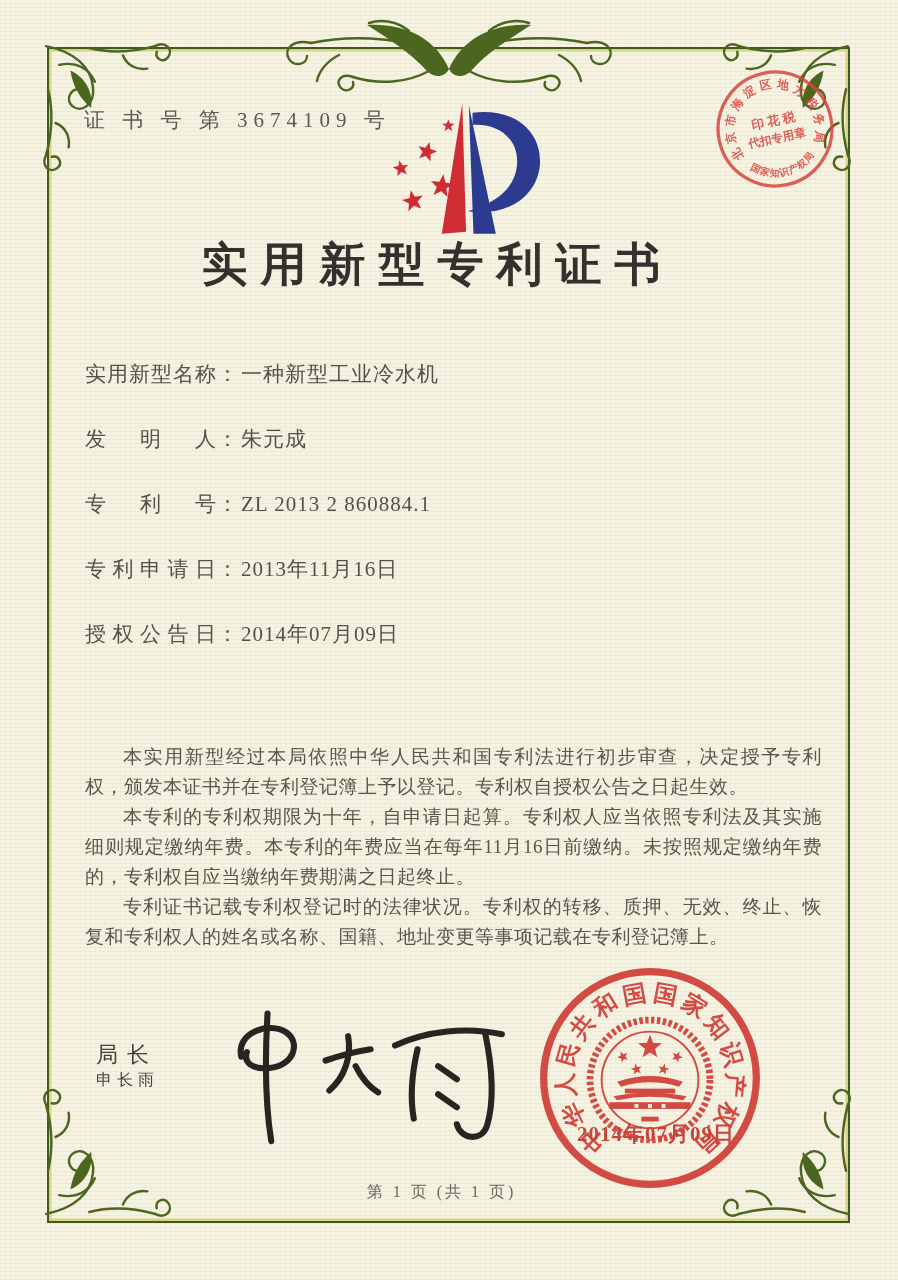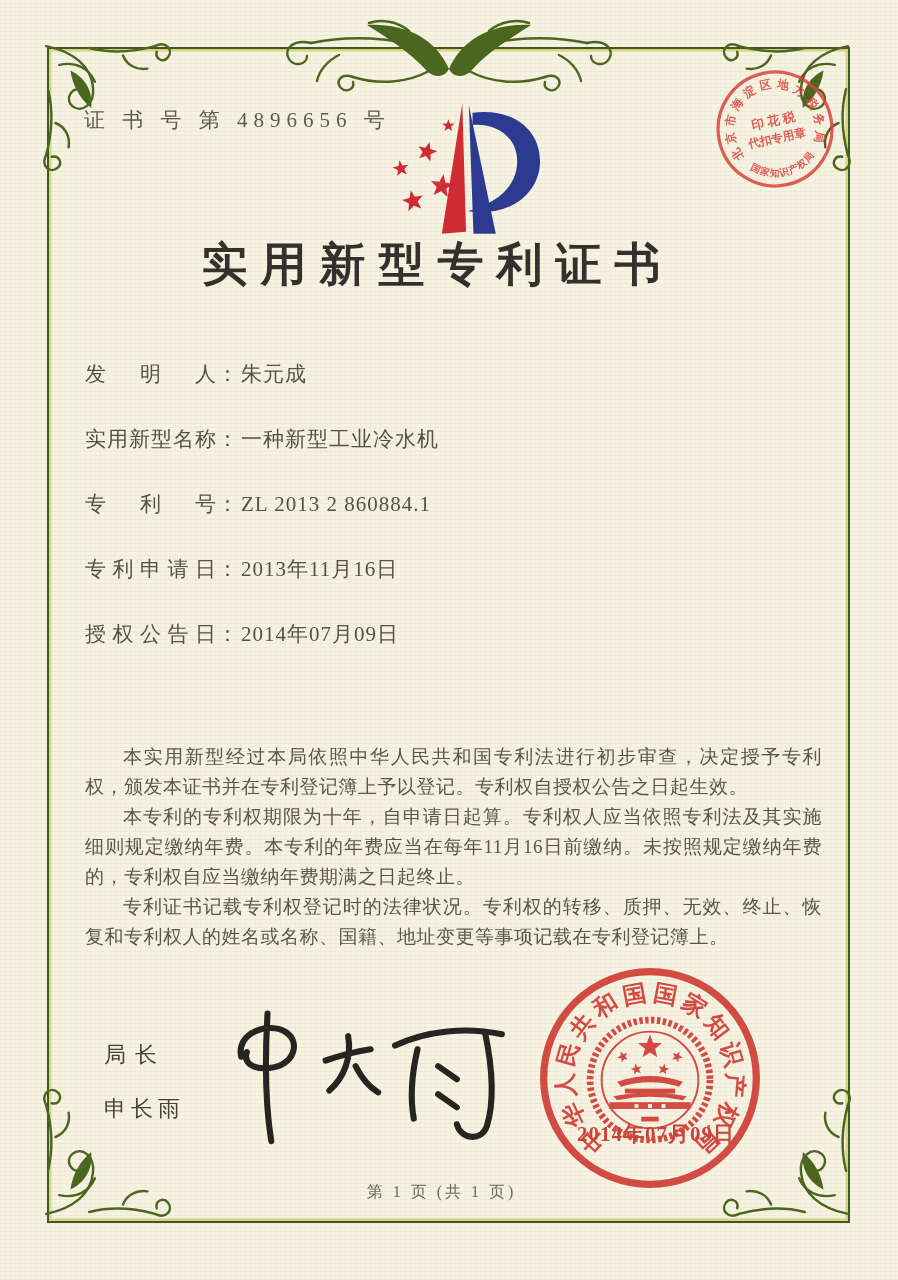--- a/index.html
+++ b/index.html
@@ -37,23 +37,23 @@
     font-size:46px;font-weight:700;letter-spacing:13px;color:#33312e;
     text-indent:13px;
   }
   .fields{position:absolute;left:85px;top:360px;width:720px;display:flex;flex-direction:column;gap:37px;}
   .field-row{font-size:21px;color:#555048;letter-spacing:1px;white-space:nowrap;}
   .field-label{display:inline-block;width:132px;text-align:justify;text-align-last:justify;vertical-align:bottom;}
   .field-colon{display:inline-block;}
   .field-value{display:inline-block;margin-left:2px;}
   .body-text{position:absolute;left:85px;top:742px;width:737px;color:#5a554b;}
   .body-text p{margin:0;font-size:19px;line-height:30px;text-indent:2em;text-align:justify;letter-spacing:.5px;}
-  .signer{position:absolute;left:104px;top:1040px;color:#474239;}
+  .signer{position:absolute;left:96px;top:1040px;color:#474239;}
   .signer-title{font-size:22px;letter-spacing:9px;}
-  .signer-name{font-size:22px;letter-spacing:5px;margin-top:24px;}
+  .signer-name{font-size:16px;letter-spacing:5px;}
   .signature{position:absolute;left:215px;top:1008px;width:300px;height:150px;color:#262522;}
   .seal-office{position:absolute;left:534px;top:962px;width:232px;height:232px;opacity:.9;}
   .seal-office svg{width:100%;height:100%;}
   .seal-date{
     position:absolute;left:556px;top:1120px;width:200px;text-align:center;
     font-size:21px;color:#c8453c;letter-spacing:1px;font-weight:600;
   }
   .seal-tax{position:absolute;left:712px;top:66px;width:126px;height:126px;transform:rotate(-12deg);opacity:.85;}
   .seal-tax svg{width:100%;height:100%;}
   .footer{
@@ -130,45 +130,45 @@
         <path d="M368,34 C386,30 396,40 390,50 C385,58 372,56 372,47"></path>
         <path d="M250,62 C272,74 300,76 326,68"></path>
         <path d="M326,68 C338,64 344,72 338,79 C333,84 324,80 326,73"></path>
         <path d="M270,22 C282,12 298,10 310,14"></path>
         <path d="M340,46 C352,52 360,62 362,72"></path>
       </g>
       <use href="#tc-half" transform="translate(460,0) scale(-1,1)"></use>
     </svg>
   </div>
 
-  <div class="cert-number">证 书 号 第 4896656 号</div>
+  <div class="cert-number">证 书 号 第 3674109 号</div>
 
   <div class="logo">
     <svg viewBox="0 0 200 150">
       <path d="M110,8 L88,148 L114,146 Z" fill="#d02c33"></path>
       <path d="M117,10 L122,148 L146,148 Z" fill="#2c3b8f"></path>
       <path d="M121,18 C172,12 198,44 193,78 C188,110 156,130 116,124 C150,114 169,96 169,70 C169,46 149,29 121,31 Z" fill="#2c3b8f"></path>
       <g id="logo-stars" fill="#d02c33">
           <polygon points="42.4,69.1 45.7,74.6 51.9,73.8 47.7,78.5 50.5,84.3 44.7,81.7 40.1,86.1 40.7,79.8 35.1,76.7 41.3,75.4"></polygon>
           <polygon points="74.8,49.4 75.6,57.1 83.0,59.4 75.9,62.5 75.9,70.3 70.8,64.5 63.5,66.9 67.4,60.2 62.8,54.0 70.3,55.7"></polygon>
           <polygon points="95.0,25.0 96.7,29.6 101.7,29.8 97.8,32.9 99.1,37.7 95.0,34.9 90.9,37.7 92.2,32.9 88.3,29.8 93.3,29.6"></polygon>
           <polygon points="89.8,84.1 91.8,93.1 100.8,94.7 92.9,99.4 94.1,108.5 87.2,102.4 79.0,106.4 82.6,97.9 76.3,91.3 85.4,92.2"></polygon>
           <polygon points="54.5,101.3 59.0,108.4 67.4,107.0 62.0,113.5 65.9,121.0 58.0,117.9 52.1,124.0 52.6,115.5 45.1,111.7 53.3,109.6"></polygon>
         </g>
     </svg>
   </div>
 
   <div class="title">实用新型专利证书</div>
 
   <div class="fields">
     <div class="field-row">
+      <span class="field-label">实用新型名称</span><span class="field-colon">：</span><span class="field-value">一种新型工业冷水机</span>
+    </div>
+    <div class="field-row">
       <span class="field-label">发明人</span><span class="field-colon">：</span><span class="field-value">朱元成</span>
-    </div>
-    <div class="field-row">
-      <span class="field-label">实用新型名称</span><span class="field-colon">：</span><span class="field-value">一种新型工业冷水机</span>
     </div>
     <div class="field-row">
       <span class="field-label">专利号</span><span class="field-colon">：</span><span class="field-value">ZL 2013 2 860884.1</span>
     </div>
     <div class="field-row">
       <span class="field-label">专利申请日</span><span class="field-colon">：</span><span class="field-value">2013年11月16日</span>
     </div>
     <div class="field-row">
       <span class="field-label">授权公告日</span><span class="field-colon">：</span><span class="field-value">2014年07月09日</span>
     </div>

